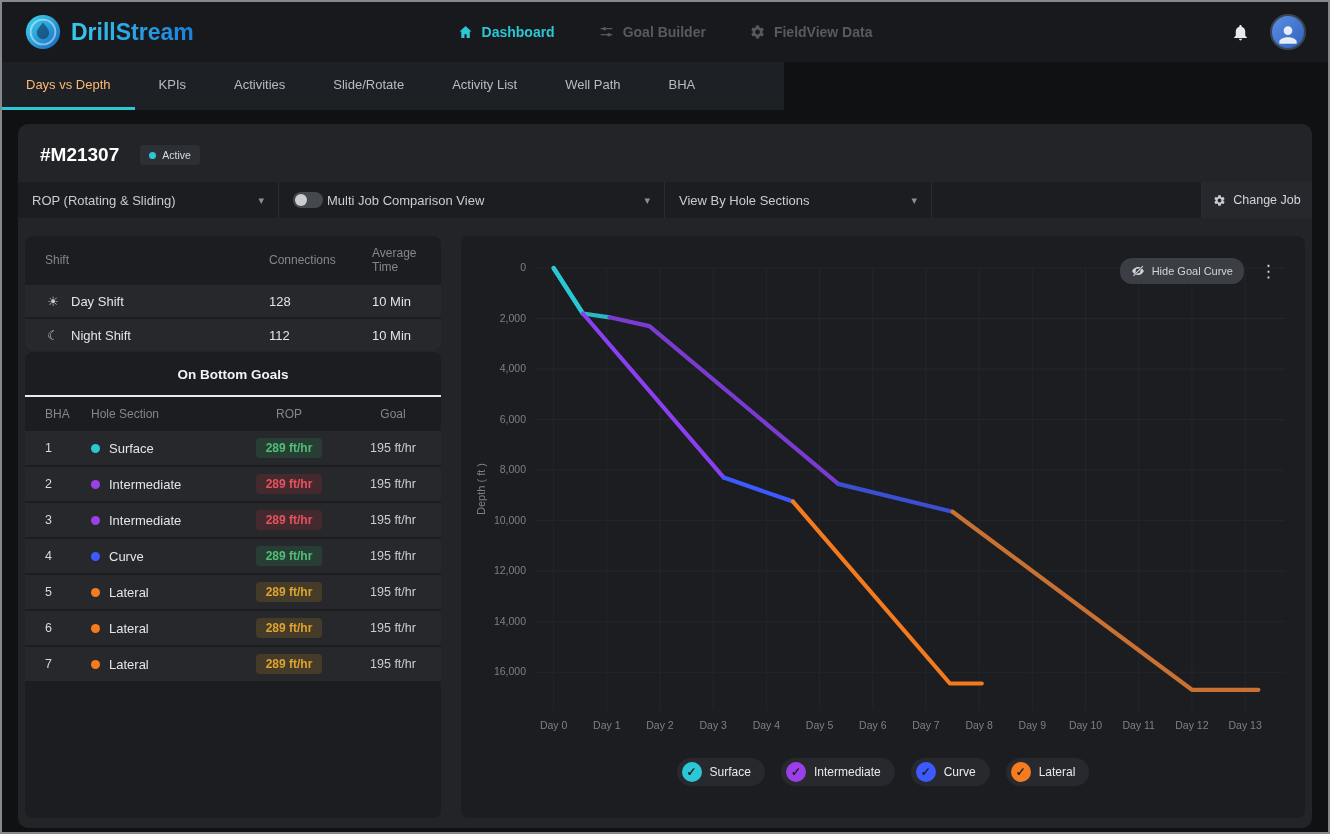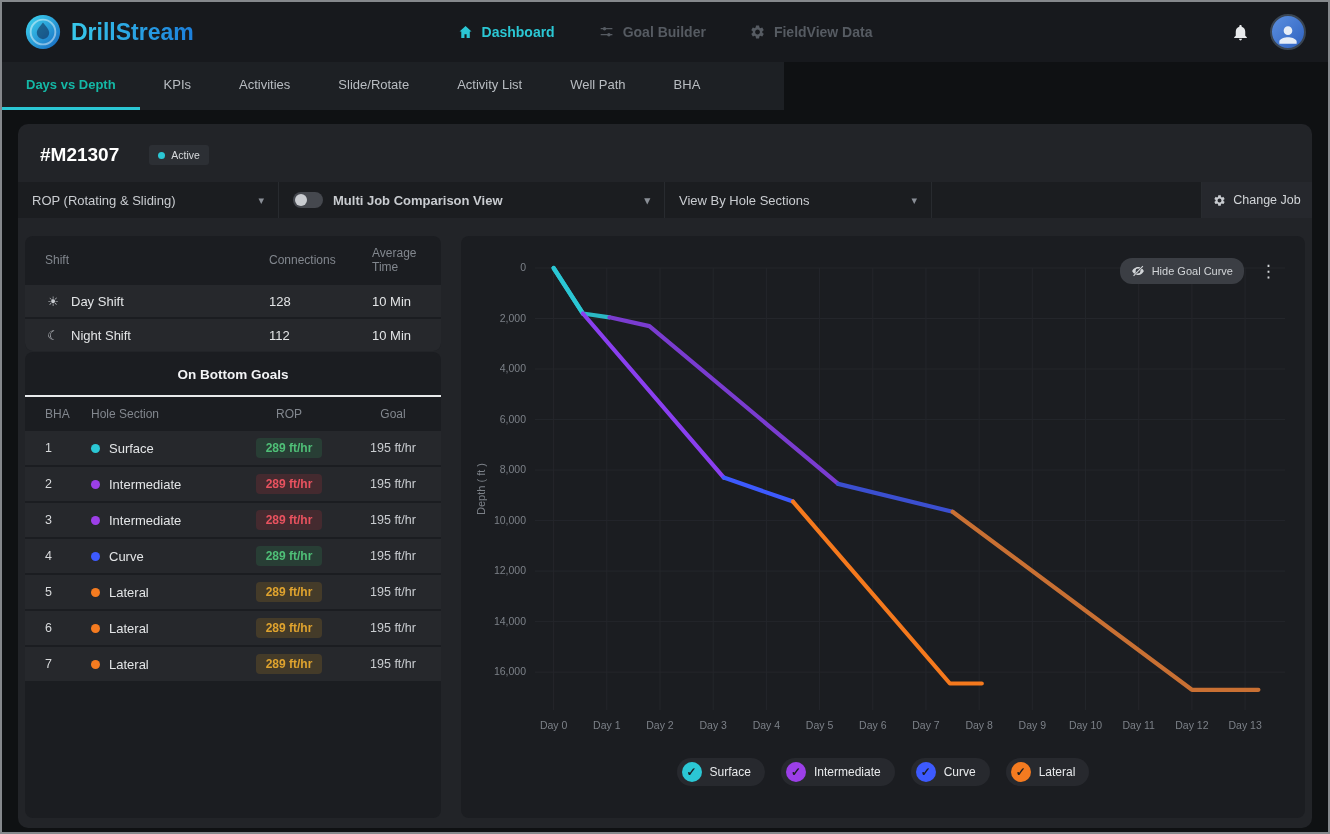--- a/index.html
+++ b/index.html
@@ -18,35 +18,35 @@
   .nav-item { display:flex; align-items:center; gap:8px; font-size:14px; font-weight:bold; color:#565b62; }
   .nav-item.active { color:#2bc7d4; }
   .nav-right { margin-left:auto; display:flex; align-items:center; gap:20px; }
   .bell { color:#e8eaec; display:flex; }
   .avatar { width:36px; height:36px; border-radius:50%; background:linear-gradient(135deg,#5b8fe0,#2f62c0); display:flex; align-items:flex-end; justify-content:center; overflow:hidden; border:2px solid #3a4552; }
 
   
   .tabbar { display:flex; background:#0f1113; }
   .tabs-wrap { display:flex; background:#1d2024; width:782px; }
   .tab { padding:15px 24px; font-size:13px; color:#b9bdc2; white-space:nowrap; border-bottom:3px solid transparent; }
-  .tab.active { color:#14b8a6; border-bottom-color:#2bc7d4; font-weight:bold; }
+  .tab.active { color:#fdba74; border-bottom-color:#2bc7d4; font-weight:normal; }
 
   
   .content { padding:14px 16px 12px; }
   .panel { background:#222428; border-radius:10px; height:704px; display:flex; flex-direction:column; overflow:hidden; }
-  .job-header { display:flex; align-items:center; gap:30px; padding:20px 22px 16px; }
+  .job-header { display:flex; align-items:center; gap:21px; padding:20px 22px 16px; }
   .job-id { font-size:19px; font-weight:bold; color:#ffffff; }
   .status-badge { background:#2c2f34; border-radius:3px; padding:4px 9px; font-size:10.5px; color:#d8dadd; display:flex; align-items:center; gap:6px; }
   .status-dot { width:7px; height:7px; border-radius:50%; background:#2bc7d4; }
 
   
   .filter-strip { height:36px; background:#1b1d20; display:flex; align-items:stretch; }
   .fsec { display:flex; align-items:center; border-right:1px solid #282b2f; padding:0 14px; }
   .fsec-1 { width:261px; justify-content:space-between; }
-  .fsec-2 { width:386px; gap:10px;font-weight:bold; }
+  .fsec-2 { width:386px; gap:4px; }
   .fsec-3 { width:267px; justify-content:space-between; }
   .fsec-label { font-size:13px; color:#c9ccd0; }
   .chev { color:#8a8f96; font-size:11px; }
   .fsec-2 .chev { margin-left:auto; }
   .fspacer { flex:1; border-right:1px solid #282b2f; }
   .change-job { width:110px; background:#26282d; display:flex; align-items:center; justify-content:center; gap:7px; font-size:12.5px; color:#d2d5d8; }
   .switch { width:30px; height:16px; border-radius:9px; background:#45484e; position:relative; flex:none; }
   .switch .knob { position:absolute; left:2px; top:2px; width:12px; height:12px; border-radius:50%; background:#c9ccd0; }
 
   

